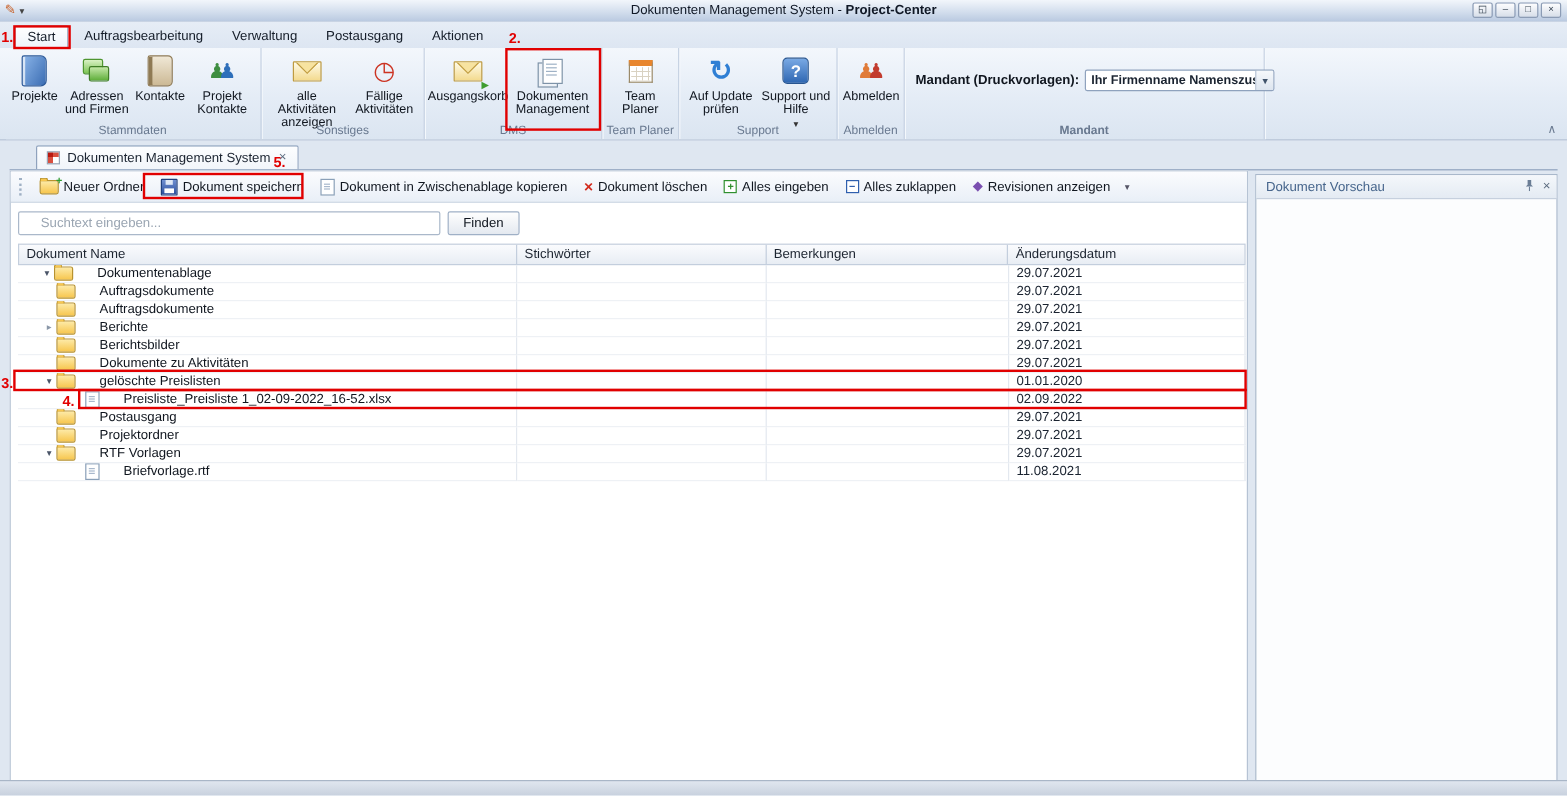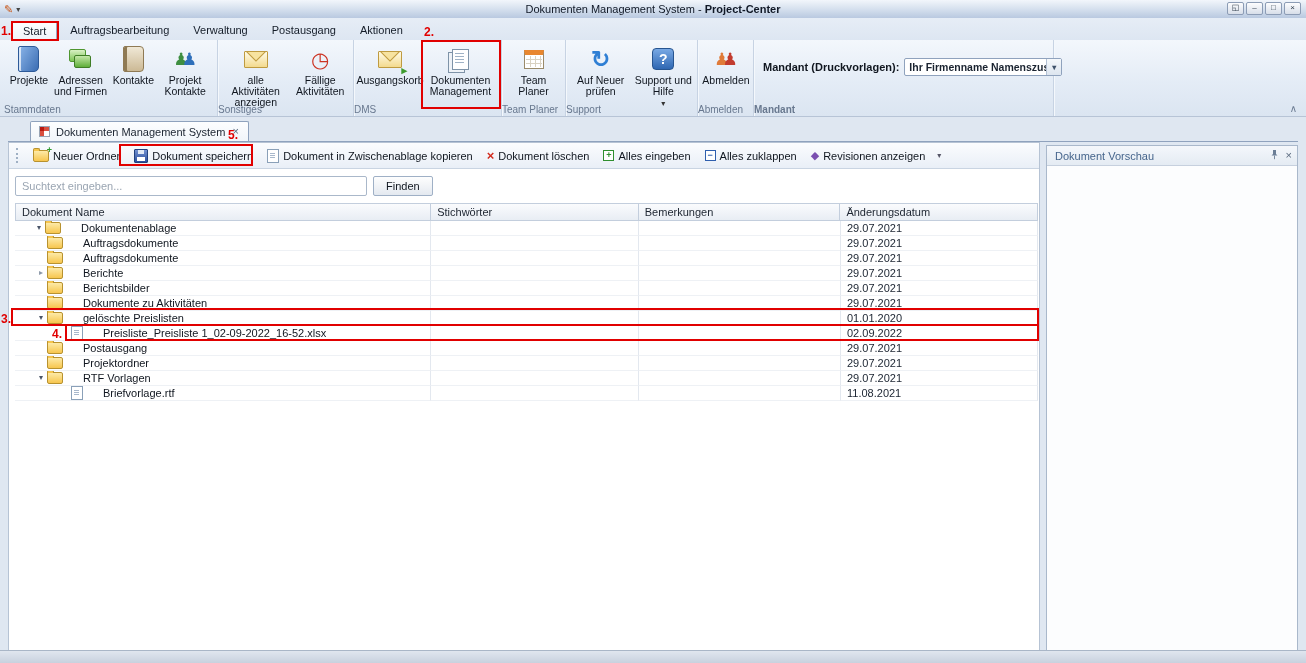--- a/index.html
+++ b/index.html
@@ -28,21 +28,21 @@
     padding-left:12px; gap:2px; box-sizing:border-box; }
   .rtab { padding:3px 10px 3px; font-size:11px; color:#141c28; border:1px solid transparent; }
   .rtab.active { background:linear-gradient(#feffff,#eef3fa); border:1px solid #98a9c2;
     border-bottom:none; border-radius:2px 2px 0 0; }
   
   .ribbon { position:absolute; top:40px; left:0; right:0; height:77px; box-sizing:border-box;
     background:linear-gradient(#f3f7fc,#e4ecf6 55%,#dbe5f1);
     border-bottom:1px solid #b7c4d6; display:flex; padding-left:4px; }
   .rgroup { position:relative; box-sizing:border-box; height:100%;
     border-right:1px solid #c7d3e3; box-shadow:1px 0 0 #f4f8fc; padding:2px 3px 13px; }
-  .rgroup-label { position:absolute; bottom:1px; left:0; right:0; text-align:left;
+  .rgroup-label { position:absolute; bottom:1px; left:0; right:0; text-align:center;
     font-size:10px; color:#68788f; }
   .rbtns { display:flex; height:100%; align-items:flex-start; }
   .rbtn { box-sizing:border-box; display:flex; flex-direction:column; align-items:center;
     padding:3px 2px 0; gap:2px; border-radius:2px; }
   .ric { height:28px; display:flex; align-items:center; justify-content:center; }
   .rlbl { text-align:center; font-size:10.5px; line-height:11px; color:#10161f; }
   .drop-caret { font-size:8px; color:#333; }
   
   .bk { width:19px; height:24px; background:linear-gradient(120deg,#8ab4e8,#3b6db3);
     border:1px solid #2d5a99; border-radius:2px 5px 5px 2px; box-shadow:inset 2px 0 0 rgba(255,255,255,.7); }
@@ -120,21 +120,21 @@
   .x-red { color:#d22c1e; font-weight:bold; font-size:13px; line-height:1; }
   .sq-ico { width:11px; height:11px; box-sizing:border-box; border:1px solid; background:#fff;
     display:inline-flex; align-items:center; justify-content:center; font-size:9px; font-weight:bold; line-height:1; }
   .sq-green { color:#2f8f2f; border-color:#2f8f2f; }
   .sq-blue { color:#2f5fae; border-color:#2f5fae; }
   .rev-ico { color:#7a4fb0; font-size:11px; line-height:1; }
   .tb-caret { font-size:8px; color:#556; padding:2px 4px; }
   
   .search-row { display:flex; align-items:center; gap:6px; padding:7px 0 7px 6px; }
   .search-input { width:352px; height:20px; box-sizing:border-box; border:1px solid #aab8ca;
-    border-radius:2px; padding:2px 6px; font-family:"Liberation Sans",sans-serif; font-size:11px; color:#222; }
+    border-radius:2px; padding:2px 18px; font-family:"Liberation Sans",sans-serif; font-size:11px; color:#222; }
   .search-input::placeholder { color:#9aa5b2; }
   .find-btn { padding:3px 12px; background:linear-gradient(#fefefe,#e4e9f0); border:1px solid #9fb0c6;
     border-radius:2px; font-family:"Liberation Sans",sans-serif; font-size:11px; color:#10161f; }
   
   .grid { margin-left:6px; width:1023px; }
   .grid-header { display:flex; height:18px; box-sizing:border-box;
     border:1px solid #c3cedd; background:linear-gradient(#fafbfd,#e8edf4); }
   .gh-cell { box-sizing:border-box; padding-left:6px; border-right:1px solid #c3cedd;
     line-height:16px; font-size:11px; color:#1c2430; overflow:hidden; white-space:nowrap; }
   .grid-row { display:flex; height:15px; box-sizing:border-box; }
@@ -271,21 +271,21 @@
     </div>
     <div class="rgroup-label">Team Planer</div>
   </div>
 
   <div class="rgroup" style="width:132px">
     <div class="rbtns">
       <div class="rbtn" style="width:64px">
         <span class="ric">
             <span class="refresh-g">↻</span>
           </span>
-        <span class="rlbl">Auf Neuer prüfen</span>
+        <span class="rlbl">Auf Update prüfen</span>
       </div>
       <div class="rbtn" style="width:62px">
         <span class="ric">
             <span class="help-sq">?</span>
           </span>
         <span class="rlbl">Support und Hilfe</span>
         <span class="drop-caret">▾</span>
       </div>
     </div>
     <div class="rgroup-label">Support</div>

